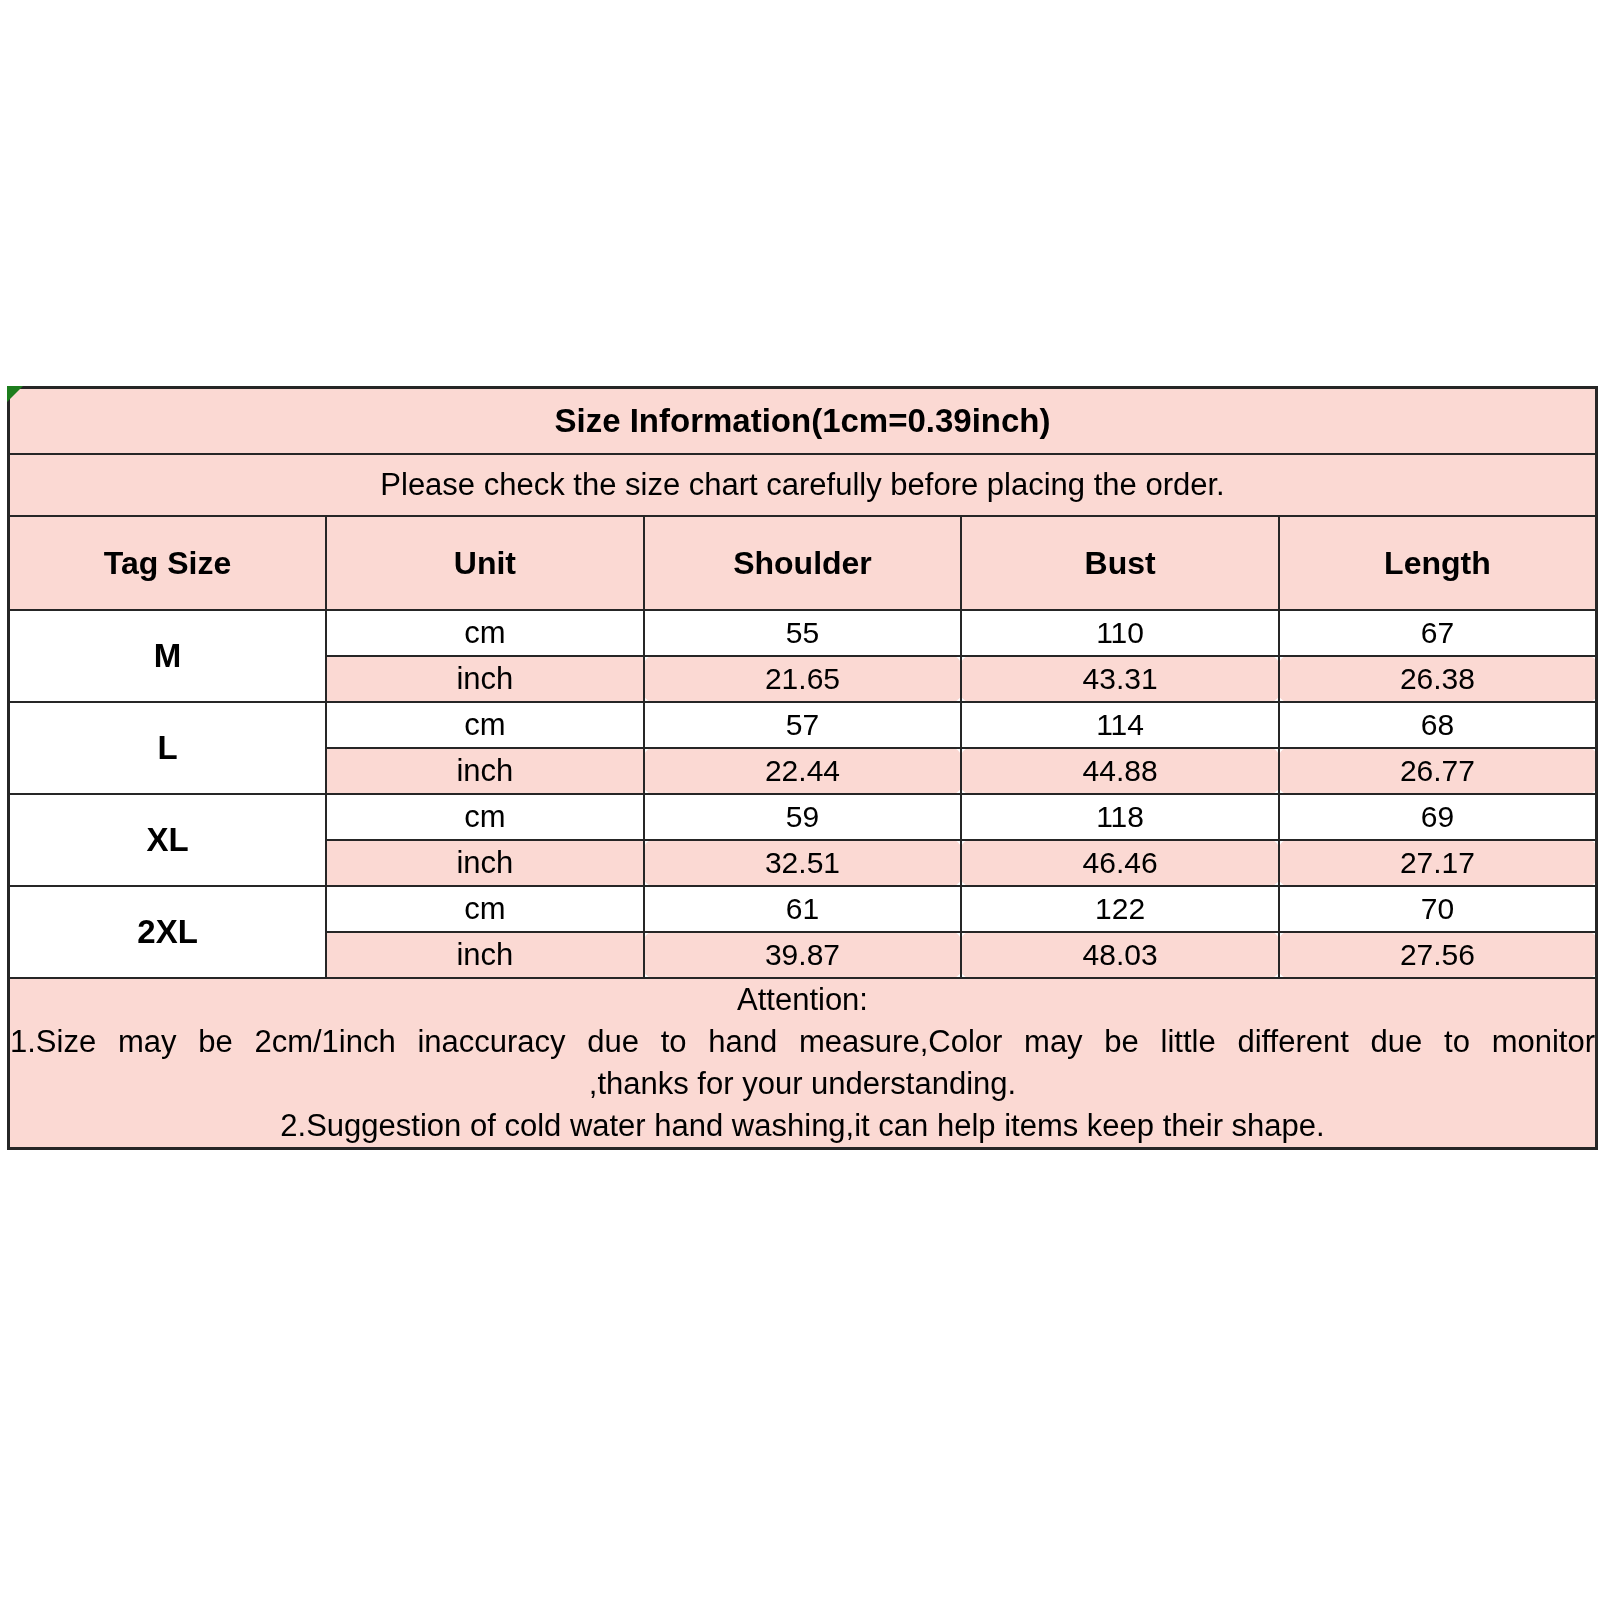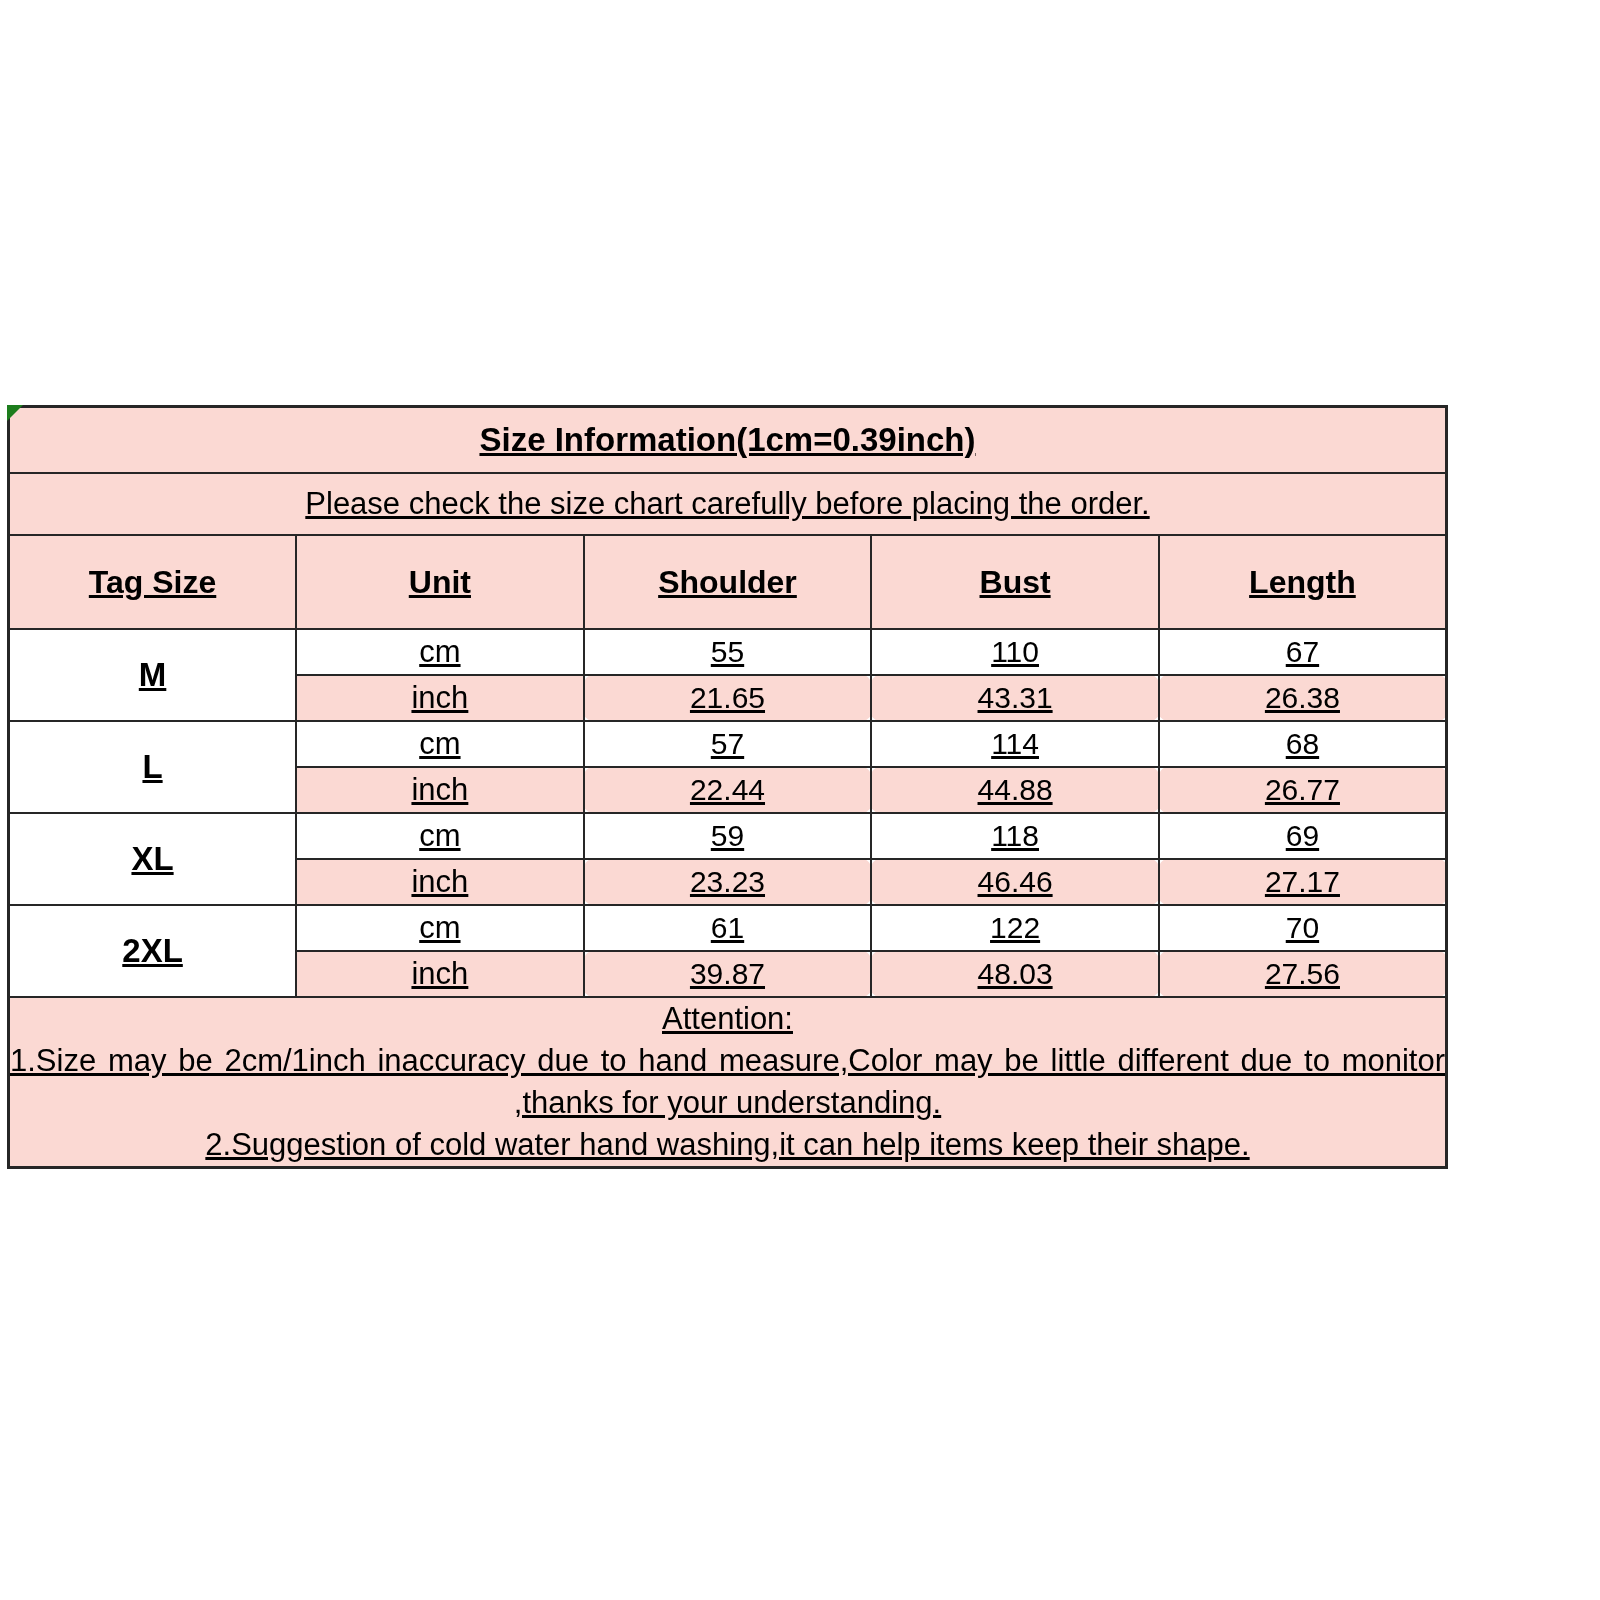--- a/index.html
+++ b/index.html
@@ -13,23 +13,22 @@
   body{
     width:1600px;height:1600px;
     background:#ffffff;
     font-family:"Liberation Sans", sans-serif;
     color:var(--text);
     overflow:hidden;
     position:relative;
   }
   .sheet{
     position:absolute;
-    left:7px; top:405px;
-    width:1441px;
-    text-decoration:underline;
+    left:7px; top:386px;
+    width:1591px;
   }
   .corner{
     position:absolute;
     top:0; left:0;
     width:0; height:0;
     border-top:16px solid var(--corner-green);
     border-right:16px solid transparent;
     z-index:3;
   }
   table.size-chart{
@@ -128,21 +127,21 @@
 
       <tr class="data-row">
         <td rowspan="2" class="bg-white size-cell">XL</td>
         <td class="bg-white unit-cell">cm</td>
         <td class="bg-white value-cell">59</td>
         <td class="bg-white value-cell">118</td>
         <td class="bg-white value-cell">69</td>
       </tr>
       <tr class="data-row">
         <td class="bg-pink unit-cell">inch</td>
-        <td class="bg-pink value-cell">23.23</td>
+        <td class="bg-pink value-cell">32.51</td>
         <td class="bg-pink value-cell">46.46</td>
         <td class="bg-pink value-cell">27.17</td>
       </tr>
 
       <tr class="data-row">
         <td rowspan="2" class="bg-white size-cell">2XL</td>
         <td class="bg-white unit-cell">cm</td>
         <td class="bg-white value-cell">61</td>
         <td class="bg-white value-cell">122</td>
         <td class="bg-white value-cell">70</td>

